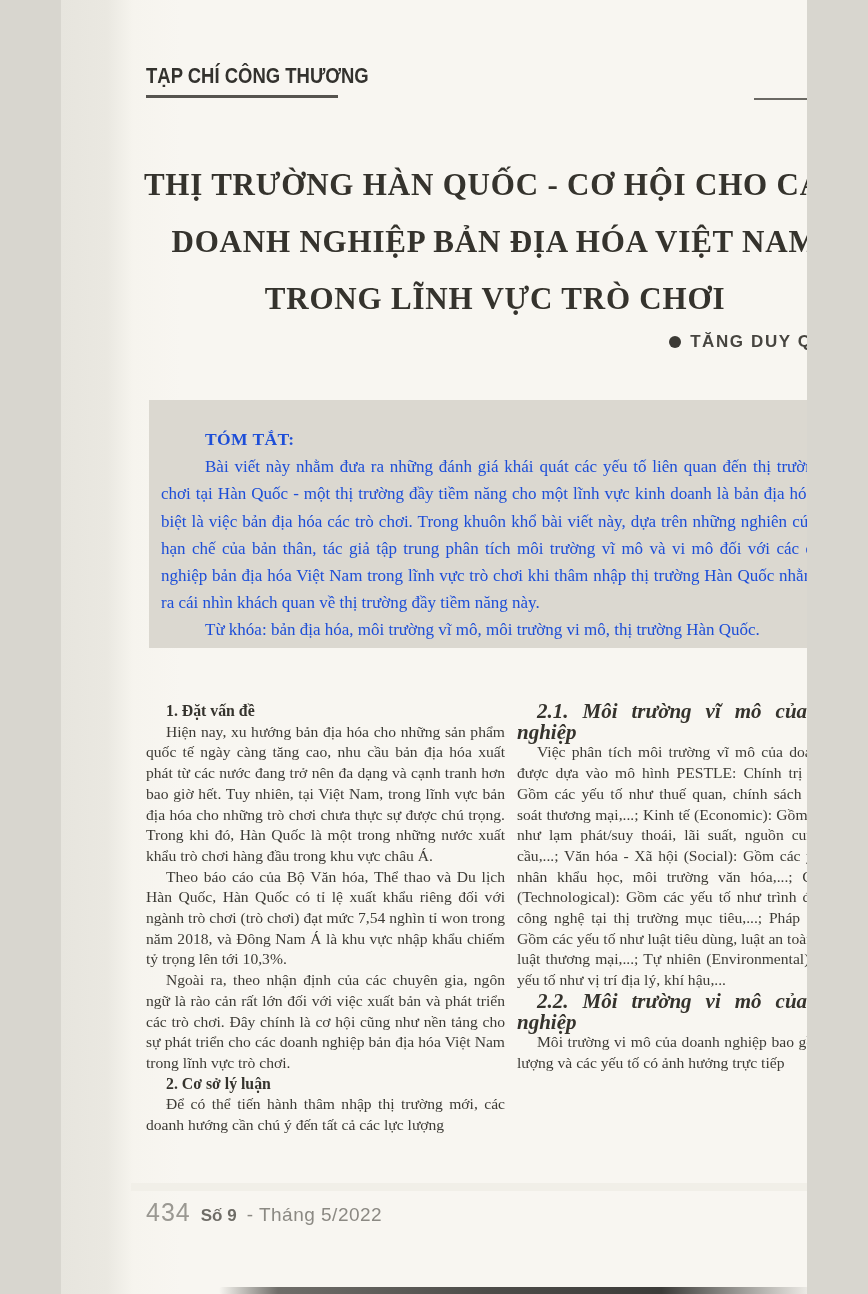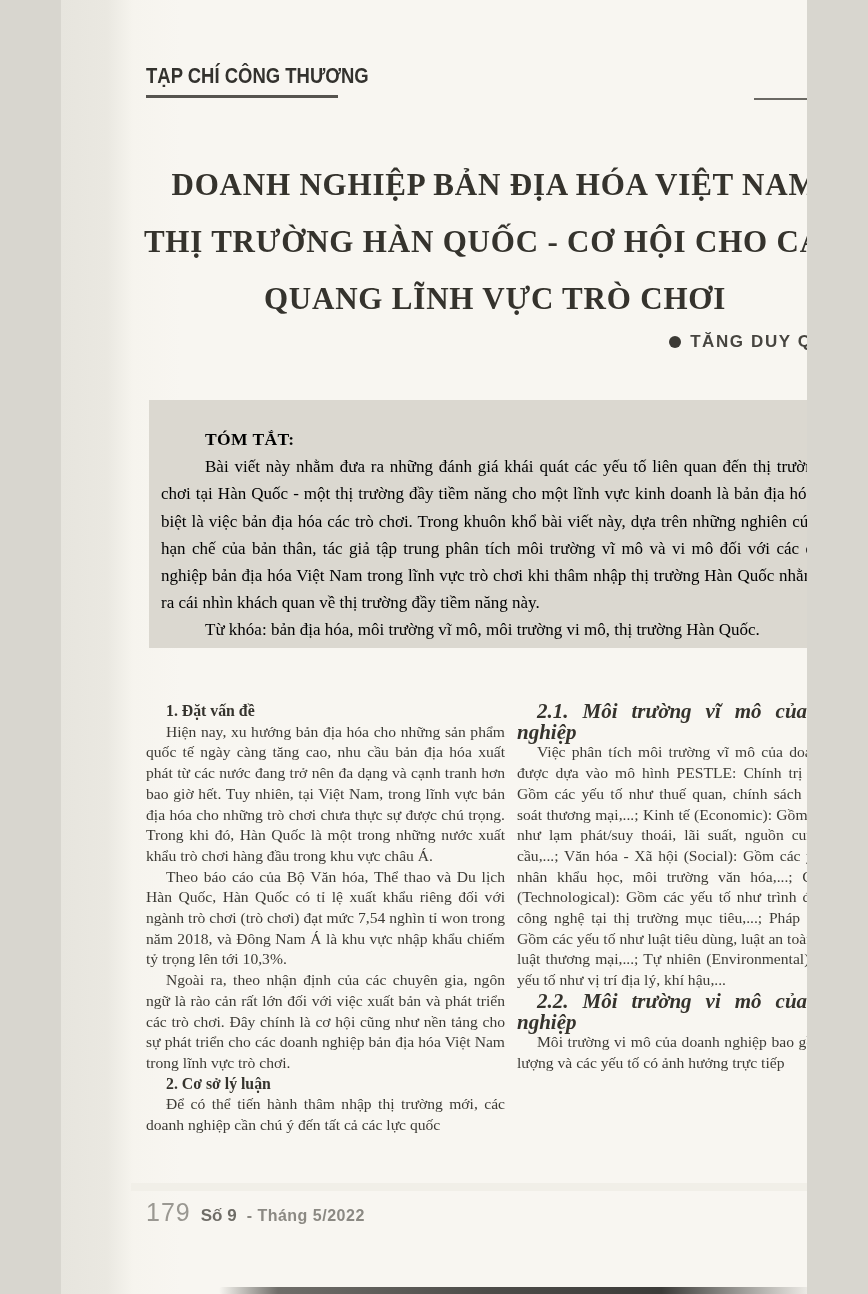--- a/index.html
+++ b/index.html
@@ -50,21 +50,21 @@
   .author-bullet {
     display: inline-block; width: 12px; height: 12px; border-radius: 50%;
     background: #3c3a35; margin-right: 9px; vertical-align: -1px;
   }
 
   
   .abstract-box {
     position: absolute; left: 88px; top: 400px; width: 712px; height: 248px;
     background: #dbd8d0;
     padding: 26px 14px 0 12px;
-    font-size: 17px; line-height: 27.2px; color: #000000;
+    font-size: 17px; line-height: 27.2px; color: #1d4ed8;
   }
   .abstract-heading {
     font-weight: bold; font-size: 17.5px; text-indent: 44px; letter-spacing: 0.4px;
   }
   .abstract-body { text-align: justify; text-indent: 44px; }
   .abstract-keywords { text-align: justify; text-indent: 44px; }
   .abstract-keywords b { font-weight: normal; }
 
   
   .body-columns {
@@ -78,21 +78,21 @@
   .col h4 { font-size: 21px; font-weight: bold; font-style: italic; text-indent: 20px; color: #35332d; }
 
   
   .footer {
     position: absolute; left: 85px; top: 1198px;
     display: flex; align-items: baseline; gap: 10px;
     font-family: "Liberation Sans", "DejaVu Sans", sans-serif;
   }
   .footer .page-number { font-size: 25px; color: #9a9892; letter-spacing: 1px; }
   .footer .issue-label { font-size: 17px; font-weight: bold; color: #6e6c66; }
-  .footer .issue-date { font-size: 16px; color: #8b8983; letter-spacing: 0.5px; font-weight: bold; }
+  .footer .issue-date { font-size: 19px; color: #8b8983; letter-spacing: 0.5px; }
 
   .footer-band {
     position: absolute; left: 70px; top: 1183px; width: 798px; height: 8px;
     background: #f1efe8;
   }
   .bottom-scan-strip {
     position: absolute; left: 158px; top: 1287px; width: 590px; height: 7px;
     border-radius: 3px;
     background: linear-gradient(90deg, rgba(46,45,42,0) 0%, rgba(66,64,60,0.75) 10%,
                 rgba(48,47,44,0.85) 45%, rgba(40,39,37,0.9) 75%, rgba(46,45,42,0.05) 100%);
@@ -101,54 +101,54 @@
 </head>
 <body>
 
 <div class="page">
 
   <div class="journal-name">TẠP CHÍ CÔNG THƯƠNG</div>
   <div class="journal-underline"></div>
   <div class="header-rule-right"></div>
 
   <div class="title-block">
+    <div class="title-line">THỊ TRƯỜNG HÀN QUỐC - CƠ HỘI CHO CÁC</div>
     <div class="title-line">DOANH NGHIỆP BẢN ĐỊA HÓA VIỆT NAM</div>
-    <div class="title-line">THỊ TRƯỜNG HÀN QUỐC - CƠ HỘI CHO CÁC</div>
-    <div class="title-line">QUANG LĨNH VỰC TRÒ CHƠI</div>
+    <div class="title-line">TRONG LĨNH VỰC TRÒ CHƠI</div>
   </div>
 
   <div class="author-row">
     <span class="author-bullet"></span><span>TĂNG DUY QUANG</span>
   </div>
 
   <div class="abstract-box">
     <div class="abstract-heading">TÓM TẮT:</div>
     <div class="abstract-body">Bài viết này nhằm đưa ra những đánh giá khái quát các yếu tố liên quan đến thị trường trò chơi tại Hàn Quốc - một thị trường đầy tiềm năng cho một lĩnh vực kinh doanh là bản địa hóa, đặc biệt là việc bản địa hóa các trò chơi. Trong khuôn khổ bài viết này, dựa trên những nghiên cứu còn hạn chế của bản thân, tác giả tập trung phân tích môi trường vĩ mô và vi mô đối với các doanh nghiệp bản địa hóa Việt Nam trong lĩnh vực trò chơi khi thâm nhập thị trường Hàn Quốc nhằm đưa ra cái nhìn khách quan về thị trường đầy tiềm năng này.</div>
     <div class="abstract-keywords"><b>Từ khóa:</b><span> bản địa hóa, môi trường vĩ mô, môi trường vi mô, thị trường Hàn Quốc.</span></div>
   </div>
 
   <div class="body-columns">
     <div class="col">
       <h3>1. Đặt vấn đề</h3>
       <p>Hiện nay, xu hướng bản địa hóa cho những sản phẩm quốc tế ngày càng tăng cao, nhu cầu bản địa hóa xuất phát từ các nước đang trở nên đa dạng và cạnh tranh hơn bao giờ hết. Tuy nhiên, tại Việt Nam, trong lĩnh vực bản địa hóa cho những trò chơi chưa thực sự được chú trọng. Trong khi đó, Hàn Quốc là một trong những nước xuất khẩu trò chơi hàng đầu trong khu vực châu Á.</p>
       <p>Theo báo cáo của Bộ Văn hóa, Thể thao và Du lịch Hàn Quốc, Hàn Quốc có tỉ lệ xuất khẩu riêng đối với ngành trò chơi (trò chơi) đạt mức 7,54 nghìn tỉ won trong năm 2018, và Đông Nam Á là khu vực nhập khẩu chiếm tỷ trọng lên tới 10,3%.</p>
       <p>Ngoài ra, theo nhận định của các chuyên gia, ngôn ngữ là rào cản rất lớn đối với việc xuất bản và phát triển các trò chơi. Đây chính là cơ hội cũng như nền tảng cho sự phát triển cho các doanh nghiệp bản địa hóa Việt Nam trong lĩnh vực trò chơi.</p>
       <h3>2. Cơ sở lý luận</h3>
-      <p>Để có thể tiến hành thâm nhập thị trường mới, các doanh nghiệp cần chú ý đến tất cả các lực quốc</p>
+      <p>Để có thể tiến hành thâm nhập thị trường mới, các doanh hướng cần chú ý đến tất cả các lực lượng</p>
     </div>
     <div class="col">
       <h4>2.1. Môi trường vĩ mô của doanh nghiệp</h4>
       <p>Việc phân tích môi trường vĩ mô của doanh nghiệp được dựa vào mô hình PESTLE: Chính trị (Political): Gồm các yếu tố như thuế quan, chính sách thuế, kiểm soát thương mại,...; Kinh tế (Economic): Gồm các yếu tố như lạm phát/suy thoái, lãi suất, nguồn cung và nhu cầu,...; Văn hóa - Xã hội (Social): Gồm các yếu tố như nhân khẩu học, môi trường văn hóa,...; Công nghệ (Technological): Gồm các yếu tố như trình độ sử dụng công nghệ tại thị trường mục tiêu,...; Pháp lý (Legal): Gồm các yếu tố như luật tiêu dùng, luật an toàn lao động, luật thương mại,...; Tự nhiên (Environmental): Gồm các yếu tố như vị trí địa lý, khí hậu,...</p>
       <h4>2.2. Môi trường vi mô của doanh nghiệp</h4>
       <p>Môi trường vi mô của doanh nghiệp bao gồm các lực lượng và các yếu tố có ảnh hưởng trực tiếp</p>
     </div>
   </div>
 
   <div class="footer-band"></div>
   <div class="footer">
-    <span class="page-number">179</span>
+    <span class="page-number">434</span>
     <span class="issue-label">Số 9</span>
     <span class="issue-date">- Tháng 5/2022</span>
   </div>
 
   <div class="bottom-scan-strip"></div>
 
 </div>
 
 </body></html>

